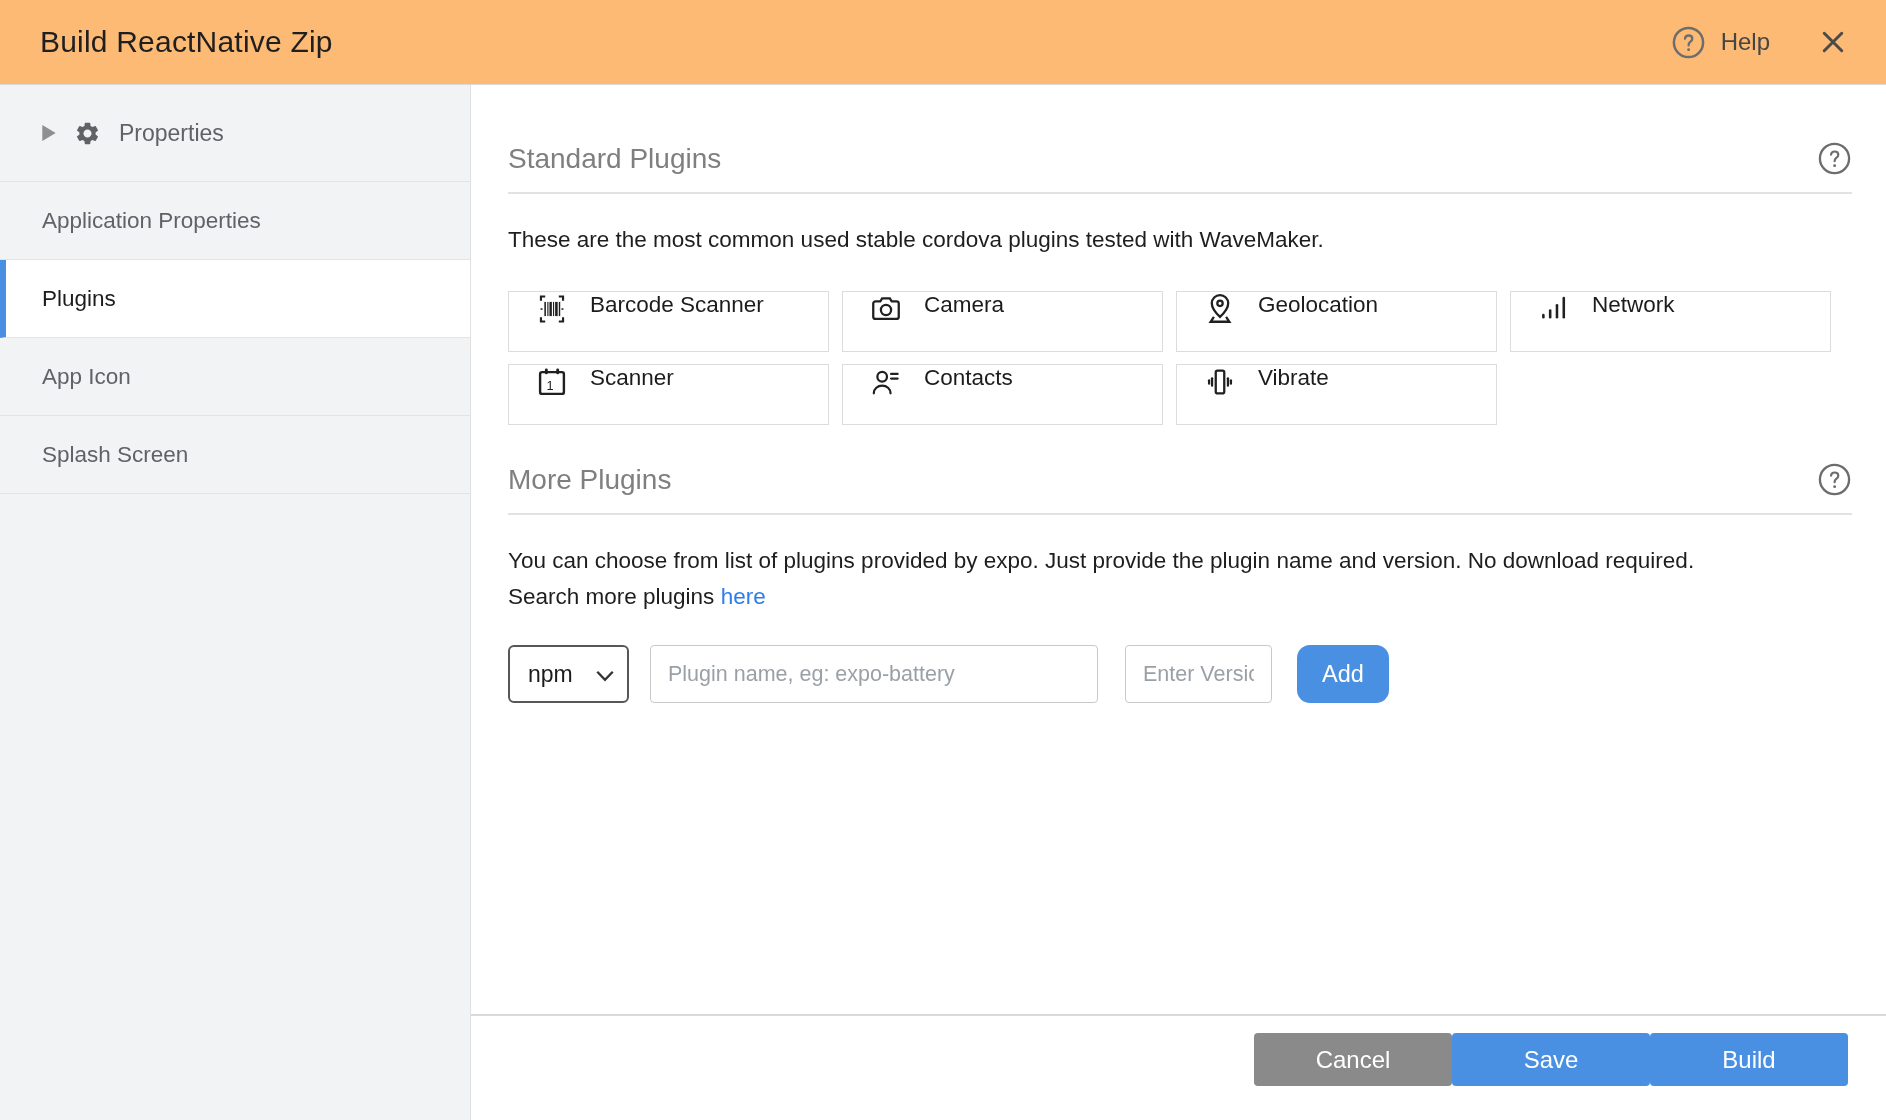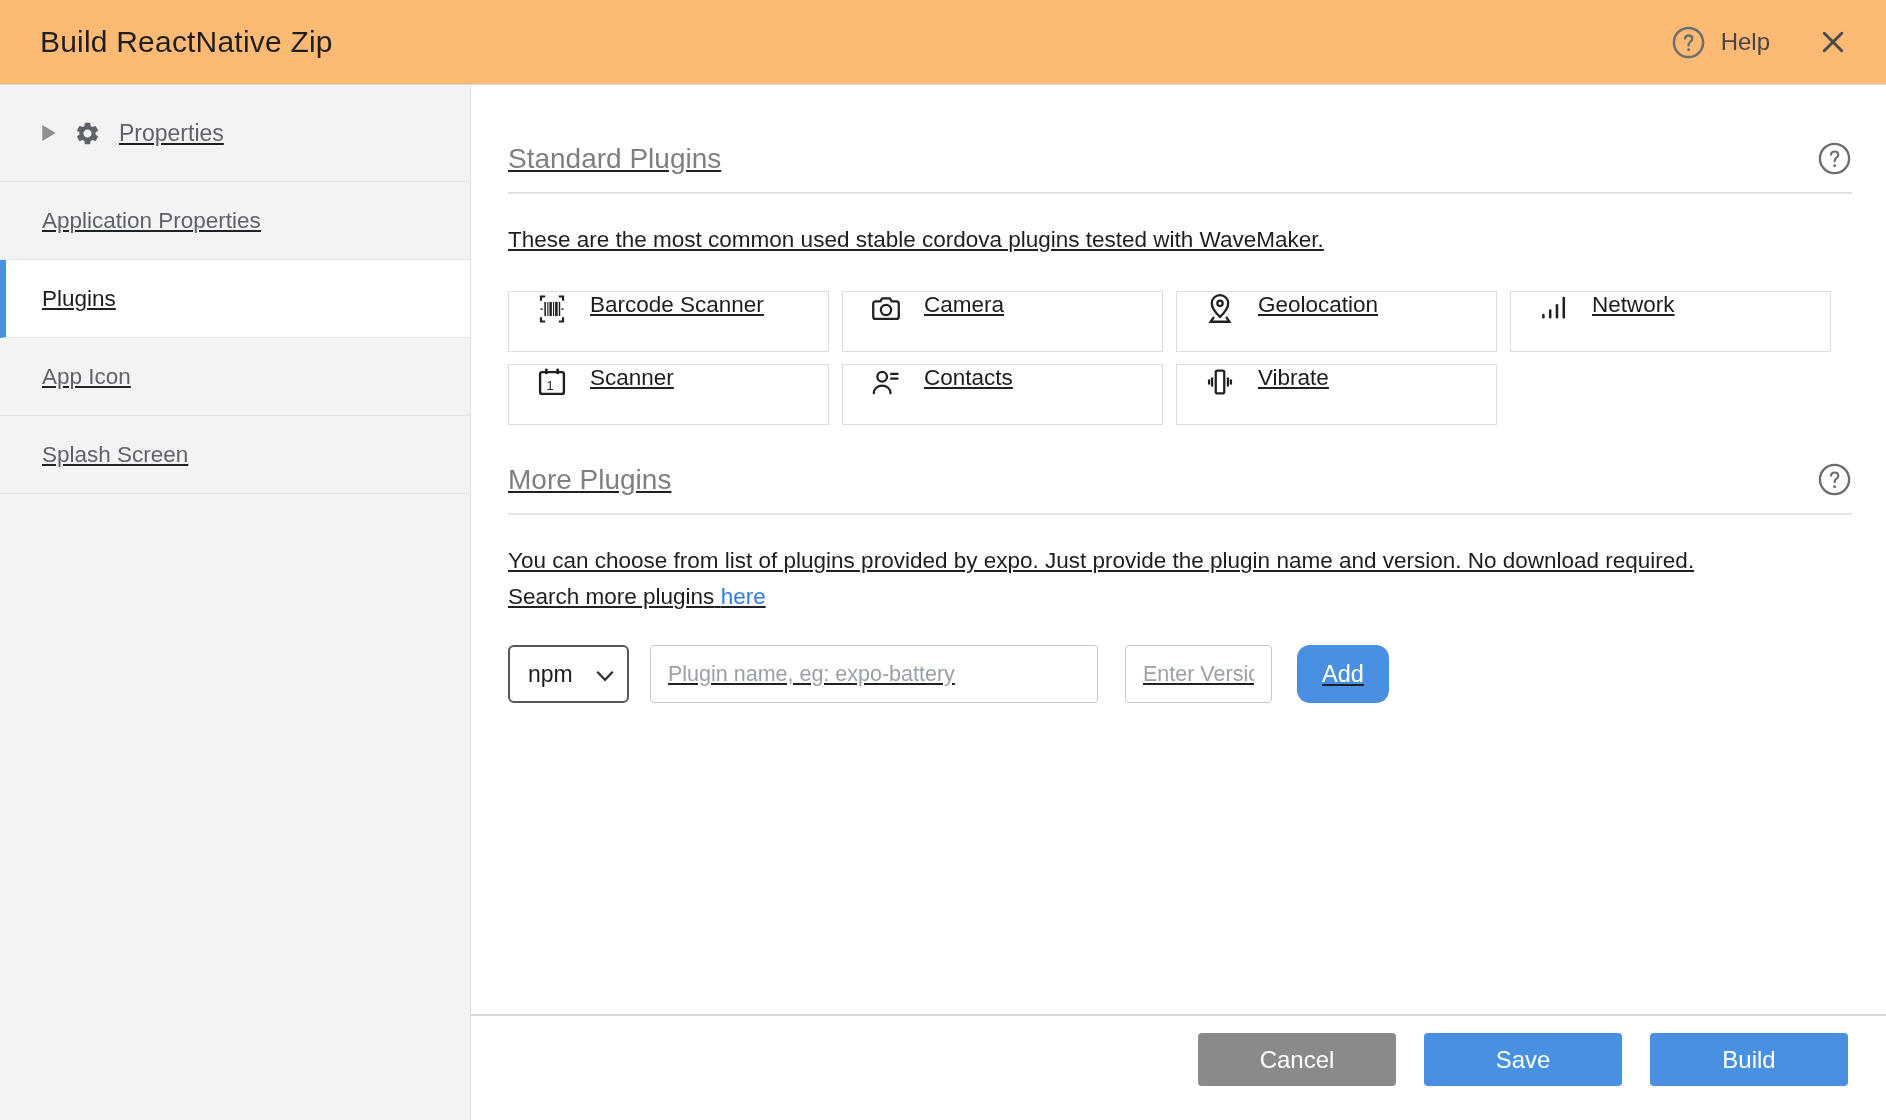--- a/index.html
+++ b/index.html
@@ -14,21 +14,21 @@
   .header {
     height:85px; background:#fdba74; border-bottom:1px solid #d9d9d9;
     display:flex; align-items:center; padding:0 38px 0 40px;
   }
   .page-title { font-size:30px; font-weight:500; color:#1f1f1f; letter-spacing:.2px; }
   .header-right { margin-left:auto; display:flex; align-items:center; }
   .help-btn { display:flex; align-items:center; gap:15px; cursor:pointer; color:#5f6368; }
   .help-label { font-size:24px; color:#454545; }
   .close-btn { margin-left:48px; background:none; border:none; cursor:pointer; display:flex; align-items:center; color:#4a4a4a; }
   
-  .layout { display:flex; height:1036px;text-decoration:underline; }
+  .layout { display:flex; height:1036px; }
   .sidebar { width:471px; background:#f1f3f4; border-right:1px solid #e0e0e0; flex:none; }
   .props-row {
     height:97px; display:flex; align-items:center; padding-left:42px; gap:18px;
     border-bottom:1px solid #e2e4e6; color:#5f6368; font-size:23px; cursor:pointer;
   }
   .nav-item {
     height:78px; display:flex; align-items:center; padding-left:42px;
     font-size:22.5px; color:#5f6368; border-bottom:1px solid #e2e4e6; cursor:pointer;
   }
   .nav-item.selected {
@@ -70,21 +70,21 @@
   .version-input { width:147px; margin-left:27px; }
   .add-btn {
     margin-left:25px; width:92px; height:58px; border:none; border-radius:13px;
     background:#4a90e2; color:#fff; font-size:23.5px; font-family:inherit; cursor:pointer;
   }
   
   .footer {
     position:absolute; left:0; right:0; bottom:0; height:107px;
     border-top:2px solid #d9d9d9; background:#fff;
     display:flex; align-items:flex-start; justify-content:flex-end;
-    padding:17px 38px 0 14px; gap:28px;
+    padding:17px 38px 0 14px; 
   }
   .btn {
     width:198px; height:53px; border:none; border-radius:4px; color:#fff;
     font-size:24px; font-family:inherit; cursor:pointer;
   }
   .btn-cancel { background:#8a8a8a; }
   .btn-primary { background:#4a90e2; }
 </style>
 </head>
 <body>

